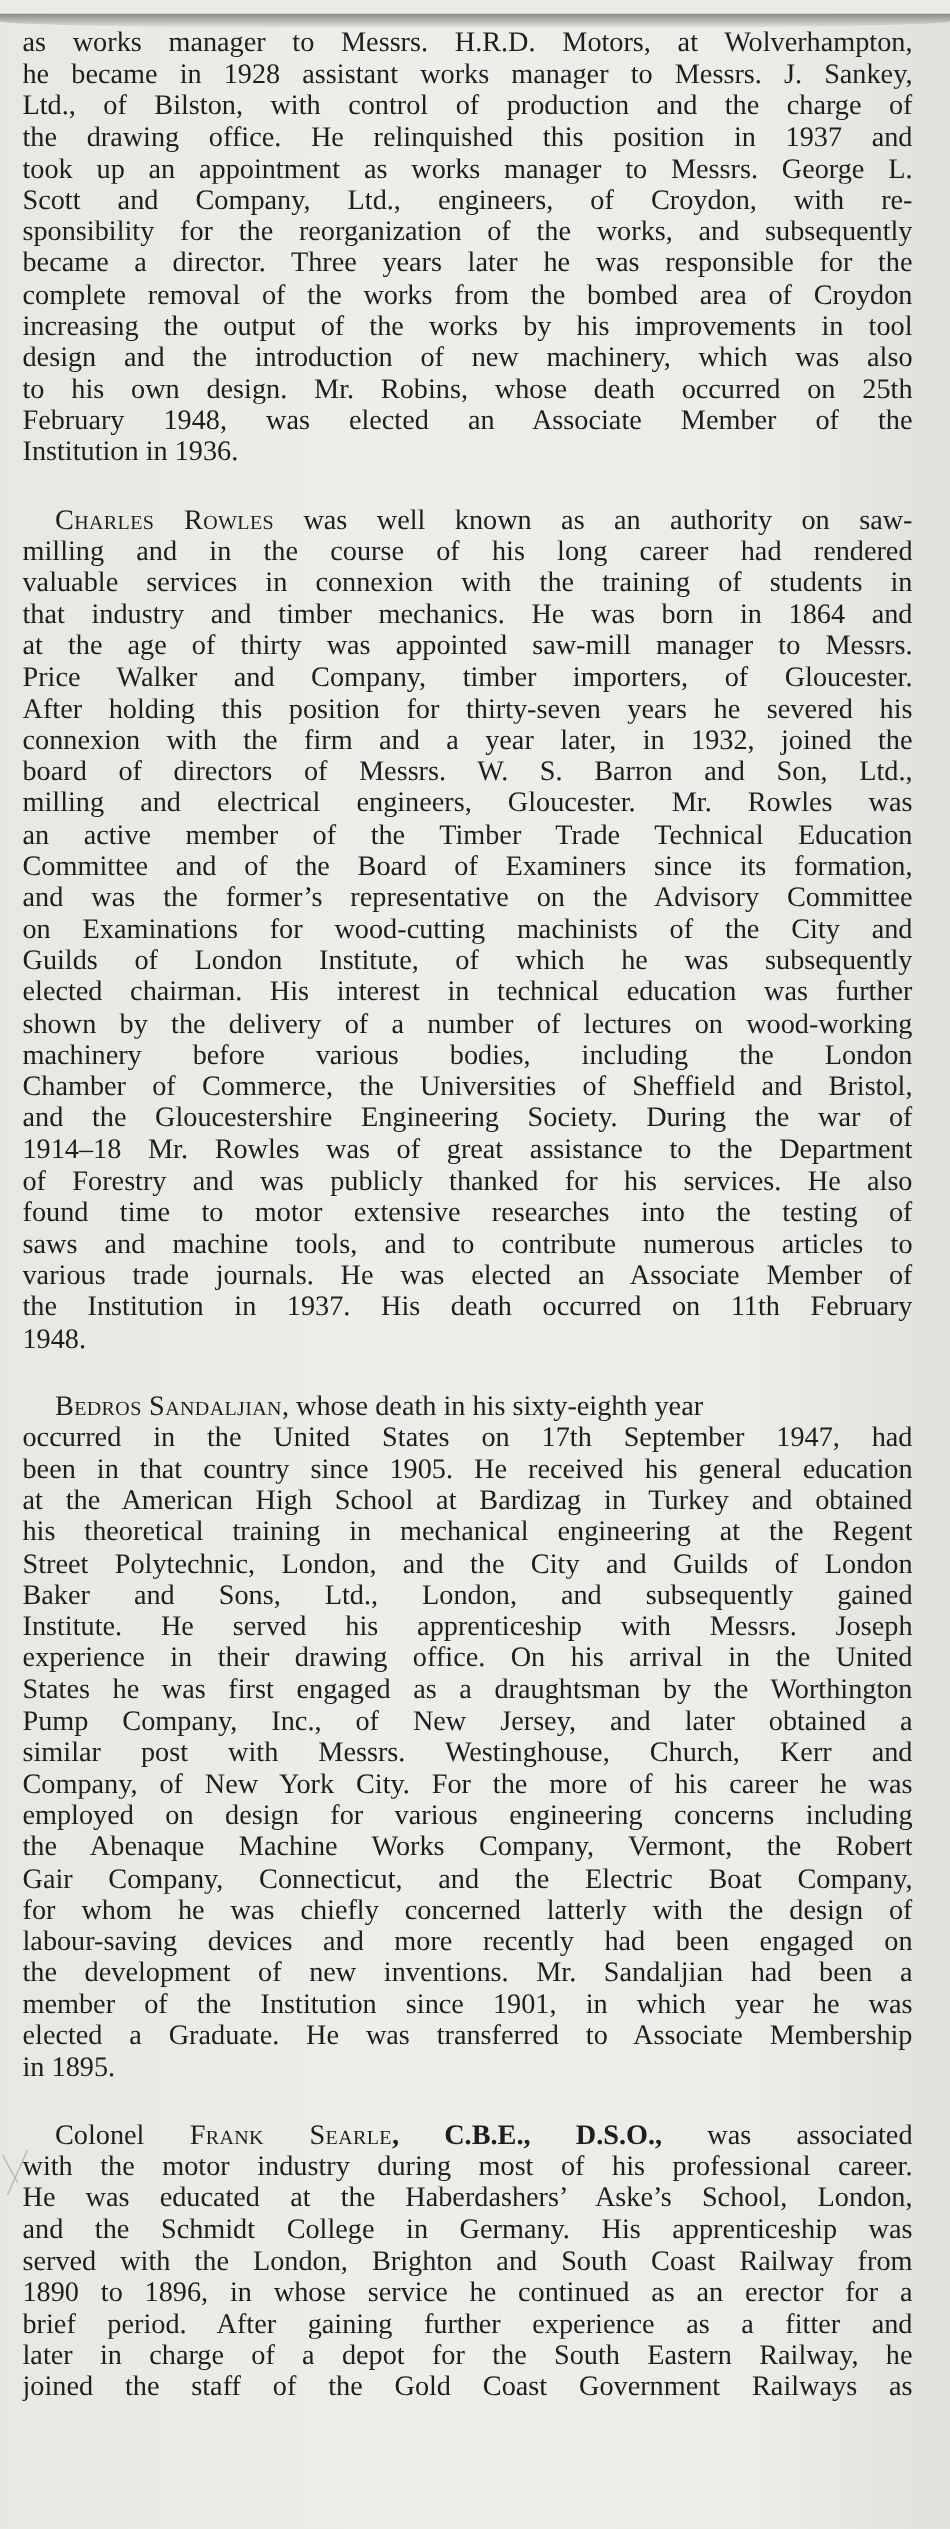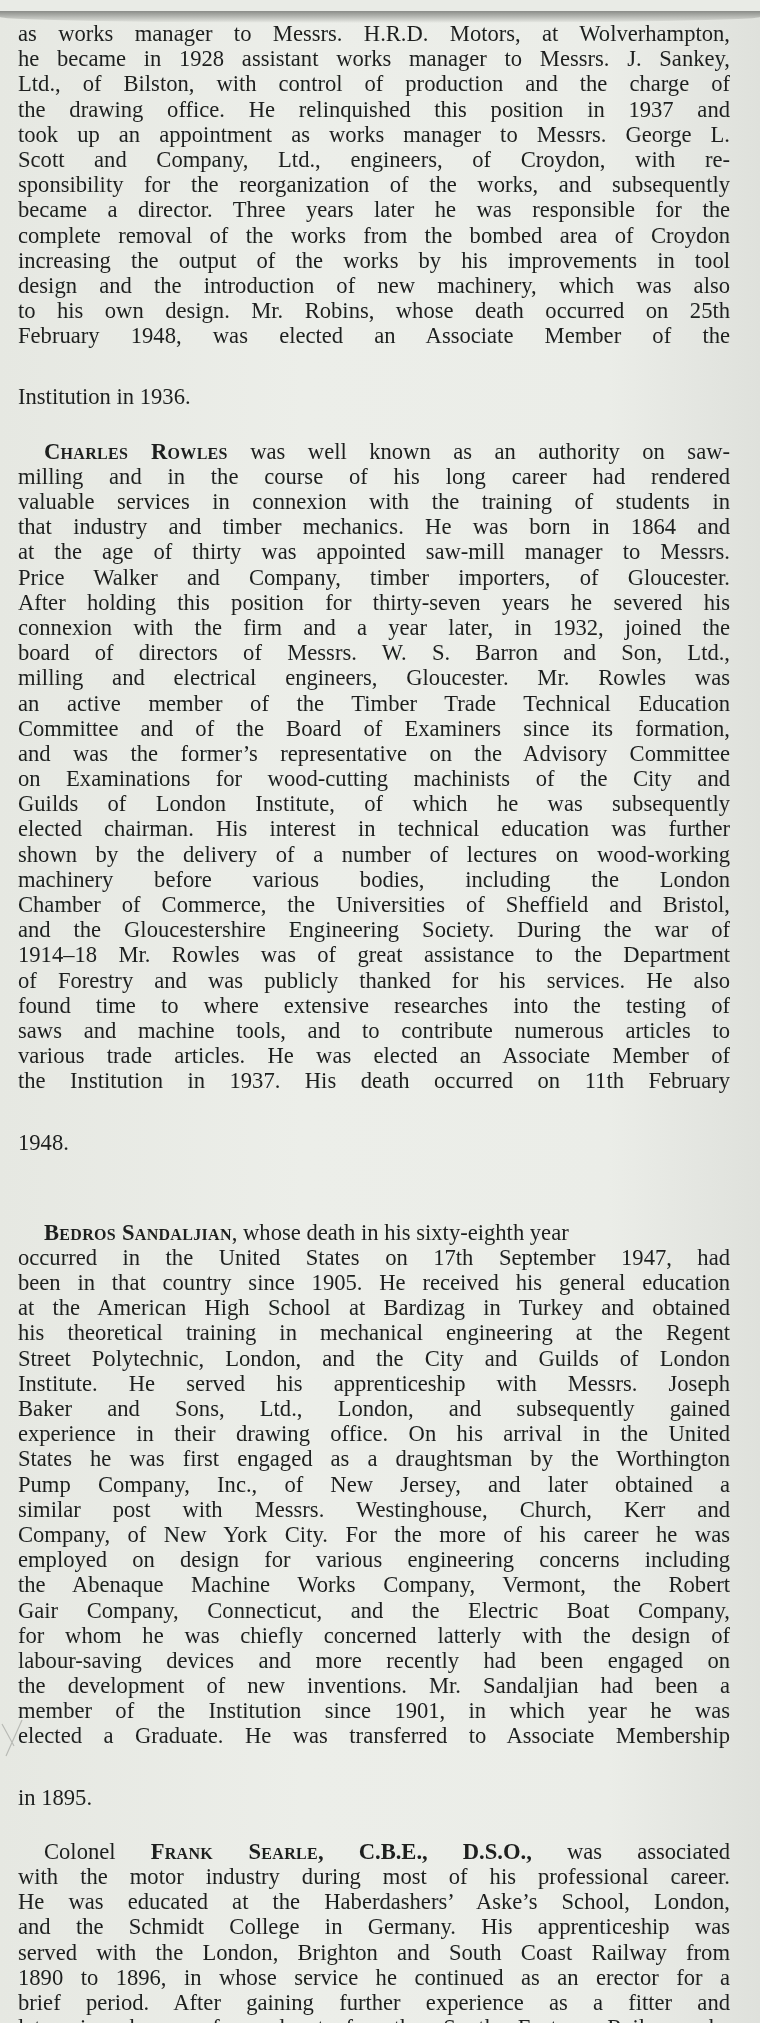--- a/index.html
+++ b/index.html
@@ -55,31 +55,30 @@
       display: block;
       height: 25.2px;
       line-height: 25.2px;
       white-space: nowrap;
       text-align: justify;
       text-align-last: justify;
       overflow: hidden;
     }
     .line.last {
       text-align-last: left;
-      margin-top: 36px;
     }
     .line.indent {
       padding-left: 26px;
     }
     .para-gap {
       height: 29px;
     }
     .sc {
       font-variant: small-caps;
-      font-weight: bold;
+      font-weight: normal;
       letter-spacing: 0.3px;
     }
     .b {
       font-weight: bold;
     }
     .margin-mark {
       position: absolute;
       left: 0;
       top: 1705px;
       width: 40px;
@@ -134,40 +133,40 @@
           <span class="line">and was the former’s representative on the Advisory Committee</span>
           <span class="line">on Examinations for wood-cutting machinists of the City and</span>
           <span class="line">Guilds of London Institute, of which he was subsequently</span>
           <span class="line">elected chairman. His interest in technical education was further</span>
           <span class="line">shown by the delivery of a number of lectures on wood-working</span>
           <span class="line">machinery before various bodies, including the London</span>
           <span class="line">Chamber of Commerce, the Universities of Sheffield and Bristol,</span>
           <span class="line">and the Gloucestershire Engineering Society. During the war of</span>
           <span class="line">1914–18 Mr. Rowles was of great assistance to the Department</span>
           <span class="line">of Forestry and was publicly thanked for his services. He also</span>
-          <span class="line">found time to where extensive researches into the testing of</span>
+          <span class="line">found time to motor extensive researches into the testing of</span>
           <span class="line">saws and machine tools, and to contribute numerous articles to</span>
-          <span class="line">various trade articles. He was elected an Associate Member of</span>
+          <span class="line">various trade journals. He was elected an Associate Member of</span>
           <span class="line">the Institution in 1937. His death occurred on 11th February</span>
           <span class="line last">1948.</span>
         </div>
     </div>
 
     <div class="para-gap"></div>
 
     <div class="para">
       <span class="line indent last"><span class="sc">Bedros Sandaljian</span><span>, whose death in his sixty-eighth year</span></span>
       <div id="p-sandaljian">
           <span class="line">occurred in the United States on 17th September 1947, had</span>
           <span class="line">been in that country since 1905. He received his general education</span>
           <span class="line">at the American High School at Bardizag in Turkey and obtained</span>
           <span class="line">his theoretical training in mechanical engineering at the Regent</span>
           <span class="line">Street Polytechnic, London, and the City and Guilds of London</span>
+          <span class="line">Baker and Sons, Ltd., London, and subsequently gained</span>
           <span class="line">Institute. He served his apprenticeship with Messrs. Joseph</span>
-          <span class="line">Baker and Sons, Ltd., London, and subsequently gained</span>
           <span class="line">experience in their drawing office. On his arrival in the United</span>
           <span class="line">States he was first engaged as a draughtsman by the Worthington</span>
           <span class="line">Pump Company, Inc., of New Jersey, and later obtained a</span>
           <span class="line">similar post with Messrs. Westinghouse, Church, Kerr and</span>
           <span class="line">Company, of New York City. For the more of his career he was</span>
           <span class="line">employed on design for various engineering concerns including</span>
           <span class="line">the Abenaque Machine Works Company, Vermont, the Robert</span>
           <span class="line">Gair Company, Connecticut, and the Electric Boat Company,</span>
           <span class="line">for whom he was chiefly concerned latterly with the design of</span>
           <span class="line">labour-saving devices and more recently had been engaged on</span>

